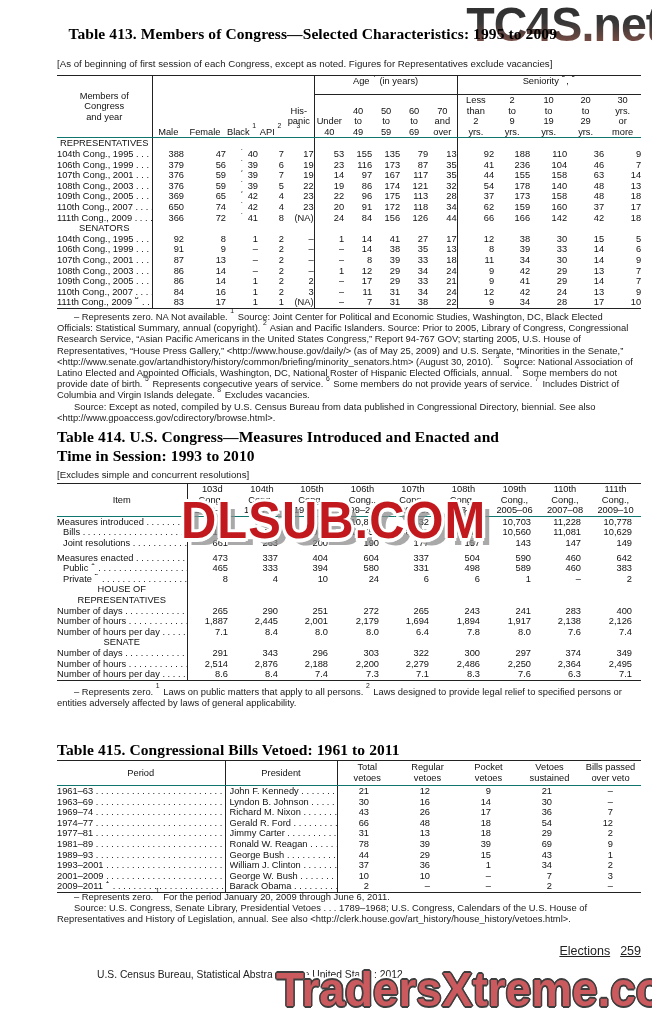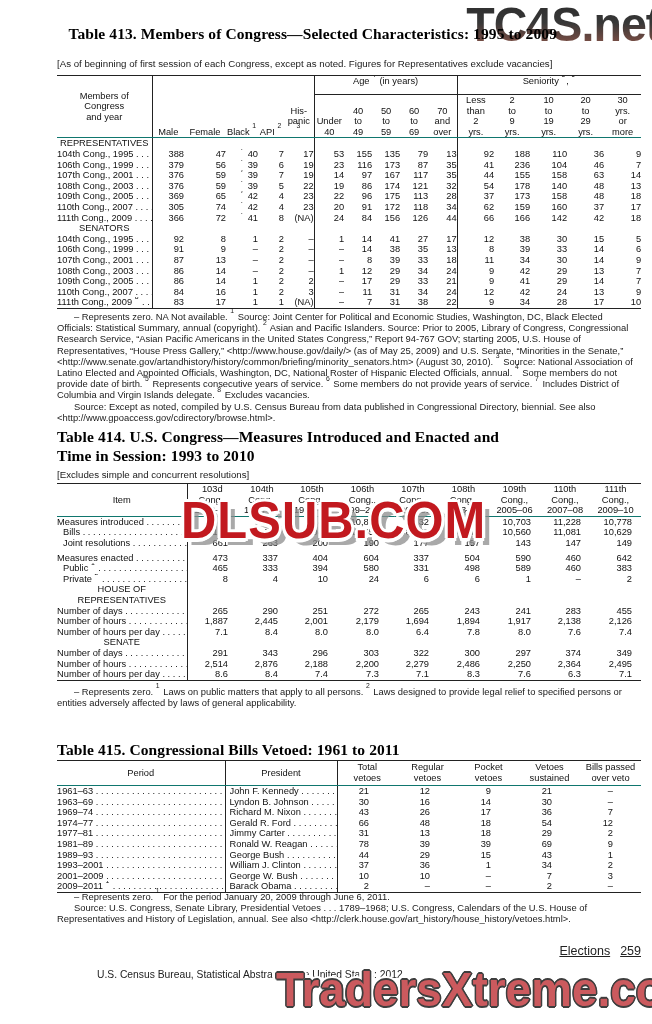--- a/index.html
+++ b/index.html
@@ -250,21 +250,21 @@
             <td class="num">37</td>
             <td class="num">173</td>
             <td class="num">158</td>
             <td class="num">48</td>
             <td class="num">18</td>
           </tr>
           <tr>
             <td class="lbl-cell vr">
               <div class="lbl">110th Cong., 2007<span class="leader"> . . . . . . . . . . . . . . . . . . . . . . . . . . . . . . . . . . . . . . . . . . . . . </span></div>
             </td>
-            <td class="num">305</td>
+            <td class="num">650</td>
             <td class="num">74</td>
             <td class="num"><sup>7</sup> 42</td>
             <td class="num">4</td>
             <td class="num vr">23</td>
             <td class="num">20</td>
             <td class="num">91</td>
             <td class="num">172</td>
             <td class="num">118</td>
             <td class="num vr">34</td>
             <td class="num">62</td>
@@ -603,21 +603,21 @@
               <div class="lbl">Number of days<span class="leader"> . . . . . . . . . . . . . . . . . . . . . . . . . . . . . . . . . . . . . . . . . . . . . </span></div>
             </td>
             <td class="num">265</td>
             <td class="num">290</td>
             <td class="num">251</td>
             <td class="num">272</td>
             <td class="num">265</td>
             <td class="num">243</td>
             <td class="num">241</td>
             <td class="num">283</td>
-            <td class="num">455</td>
+            <td class="num">400</td>
           </tr>
           <tr>
             <td class="lbl-cell vr">
               <div class="lbl">Number of hours<span class="leader"> . . . . . . . . . . . . . . . . . . . . . . . . . . . . . . . . . . . . . . . . . . . . . </span></div>
             </td>
             <td class="num">1,887</td>
             <td class="num">2,445</td>
             <td class="num">2,001</td>
             <td class="num">2,179</td>
             <td class="num">1,694</td>

